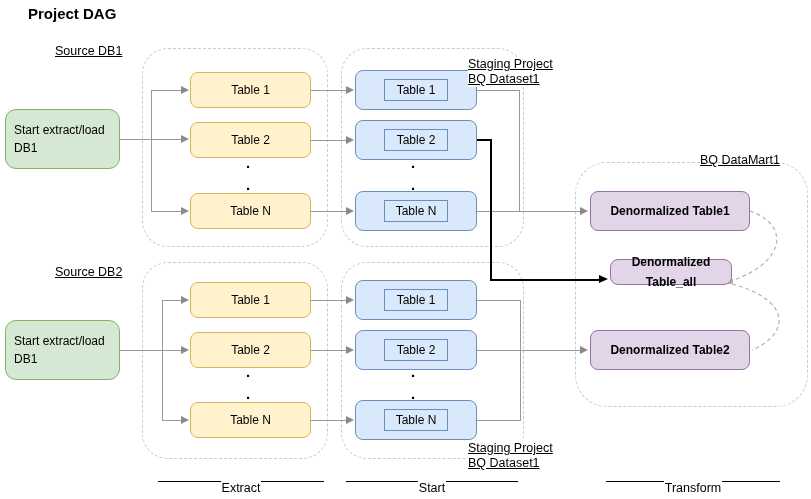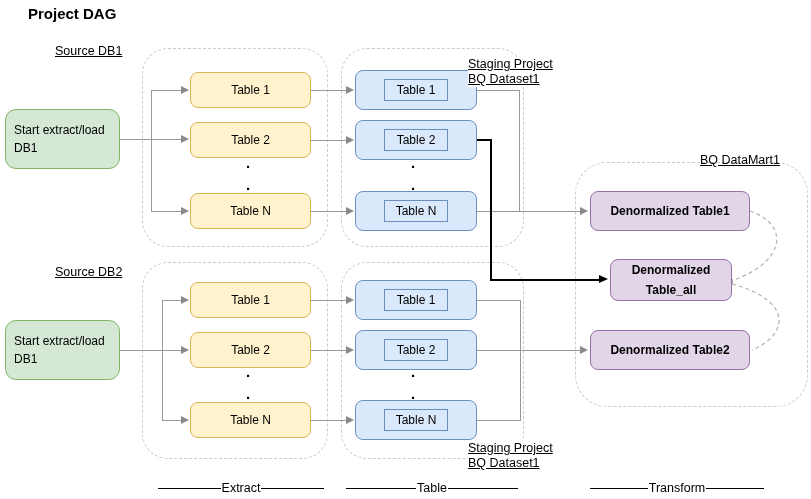--- a/index.html
+++ b/index.html
@@ -38,21 +38,21 @@
   }
   .purple{background:var(--datamart_table_fill,#e1d5e7);border-color:var(--datamart_table_border,#9673a6);line-height:20px;font-weight:bold;}
   .inner{
     box-sizing:border-box;border:1px solid var(--load_table_border,#6c8ebf);
     width:64px;height:22px;display:flex;align-items:center;justify-content:center;
     font-size:12px;background:transparent;
   }
   .lbl{position:absolute;font-size:12.5px;z-index:4;white-space:nowrap;text-decoration:underline;}
   .lbl.center{background:#fff;line-height:15px;white-space:normal;}
   .dot{position:absolute;z-index:3;font-weight:700;font-size:15px;line-height:15px;width:5px;}
-  .stage{position:absolute;top:481px;display:flex;align-items:center;z-index:3;height:14px;}
+  .stage{position:absolute;top:481px;display:flex;z-index:3;height:14px;}
   .sline{flex:1;height:1px;background:#000;}
   .stext{font-size:12.5px;padding:0 1px;white-space:nowrap;}
 </style>
 </head>
 <body>
 
 <div class="canvas">
 
   <h1 class="title">Project DAG</h1>
 
@@ -174,32 +174,32 @@
   <div class="lbl center" style="left:468px;top:441px;width:115px">
     <div>Staging Project</div>
     <div>BQ Dataset1</div>
   </div>
 
   <div class="lbl center" style="left:700px;top:153px;width:112px;background:transparent">
     <div>BQ DataMart1</div>
   </div>
 
   <div class="node purple" style="left:590px;top:191px;width:160px;height:40px">Denormalized Table1</div>
-  <div class="node purple" style="left:610px;top:259px;width:122px;height:42px;padding:0 14px">Denormalized Table_all</div>
+  <div class="node purple" style="left:610px;top:259px;width:122px;height:26px;padding:0 14px">Denormalized Table_all</div>
   <div class="node purple" style="left:590px;top:330px;width:160px;height:40px">Denormalized Table2</div>
 
   <div class="stage" style="left:158px;width:166px">
     <span class="sline"></span>
     <span class="stext">Extract</span>
     <span class="sline"></span>
   </div>
   <div class="stage" style="left:346px;width:172px">
     <span class="sline"></span>
-    <span class="stext">Table</span>
-    <span class="sline"></span>
-  </div>
-  <div class="stage" style="left:590px;width:174px">
+    <span class="stext">Start</span>
+    <span class="sline"></span>
+  </div>
+  <div class="stage" style="left:606px;width:174px">
     <span class="sline"></span>
     <span class="stext">Transform</span>
     <span class="sline"></span>
   </div>
 
 </div>
 
 </body></html>

